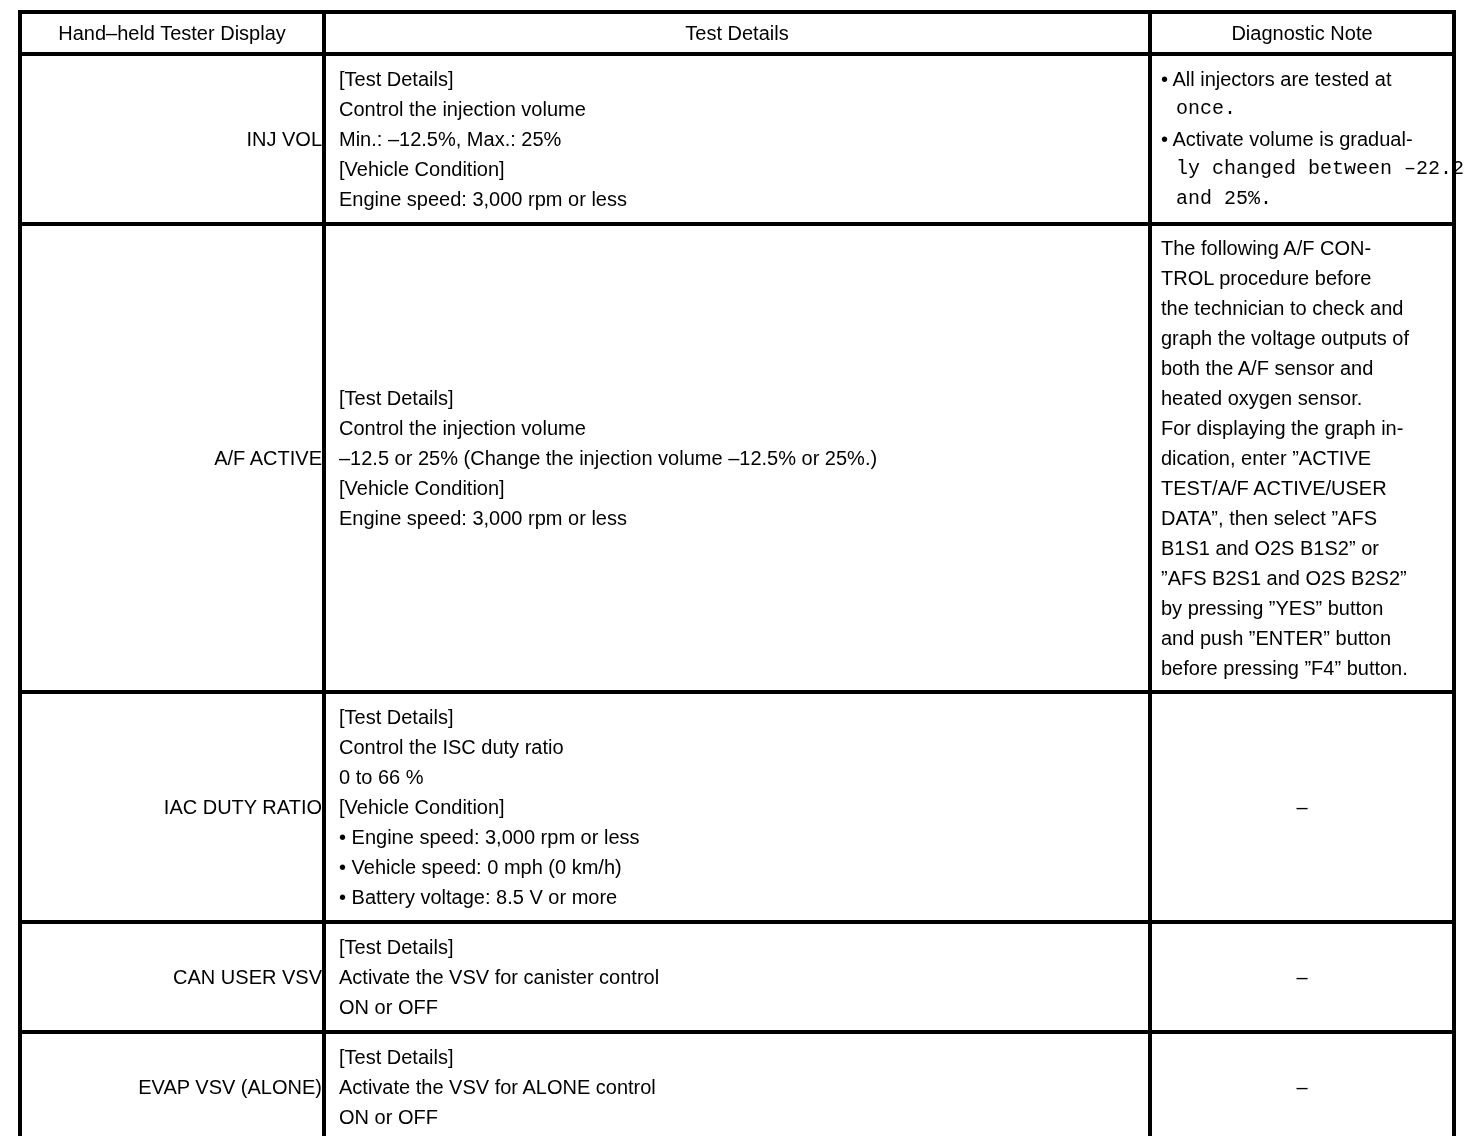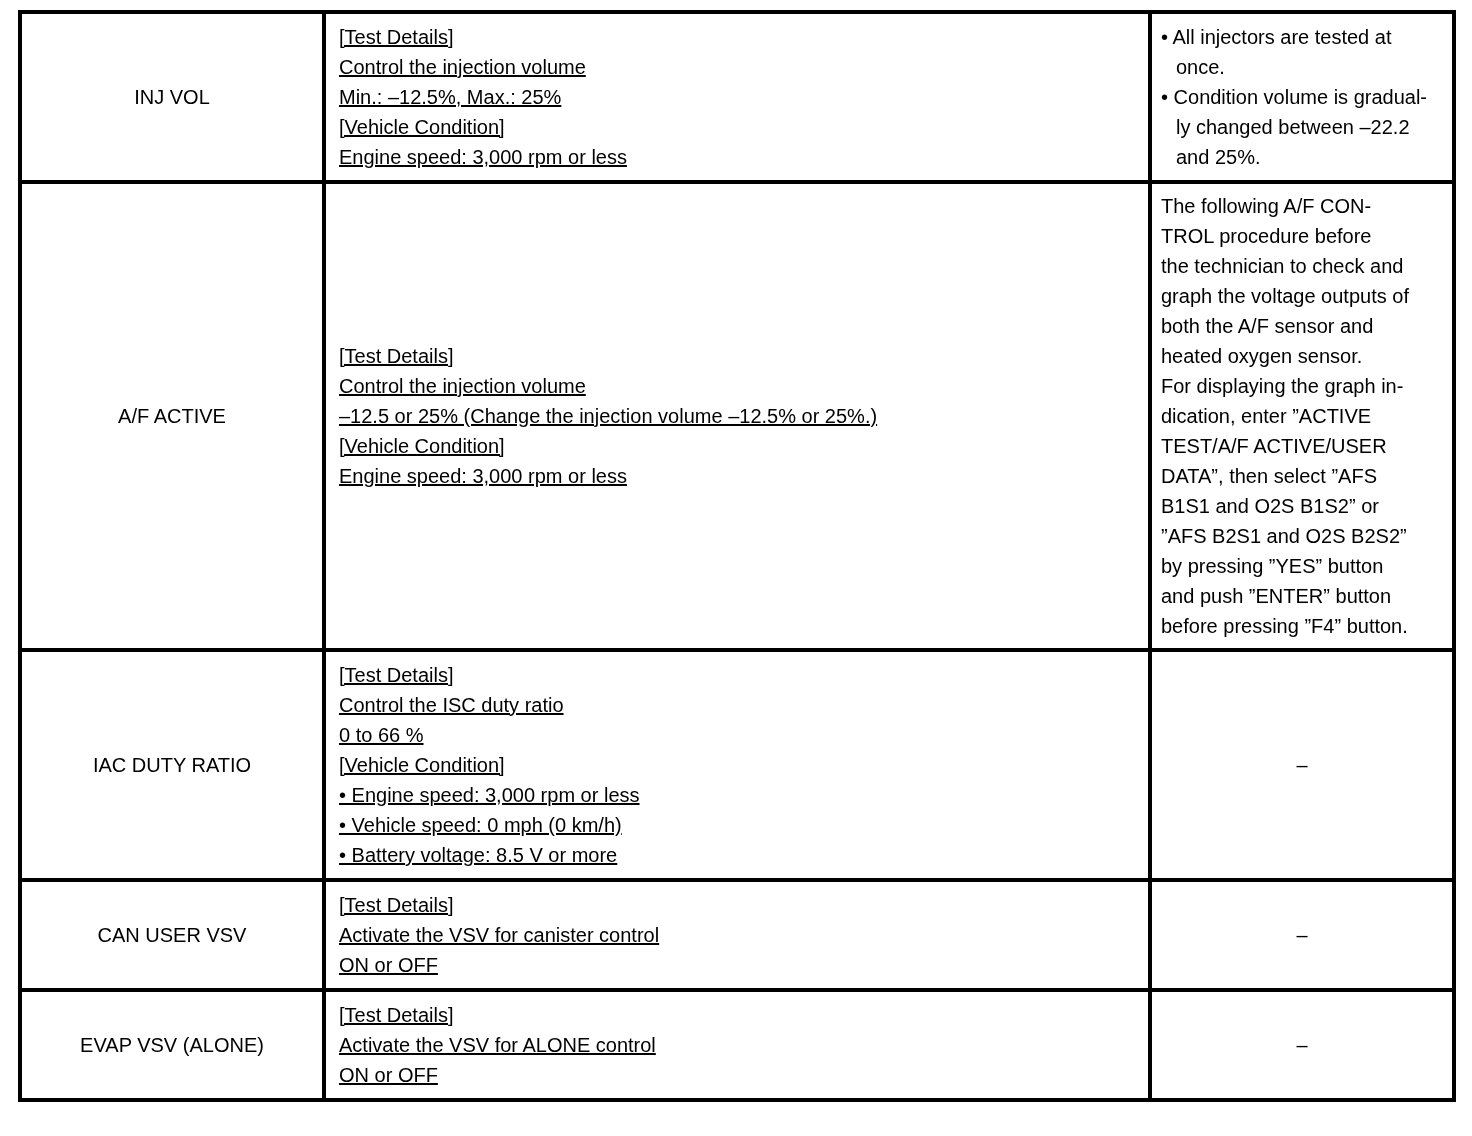--- a/index.html
+++ b/index.html
@@ -27,70 +27,74 @@
     font-weight:normal;
     text-align:center;
     vertical-align:middle;
     height:42px;
   }
   col.c1 { width:304px; }
   col.c2 { width:826px; }
   col.c3 { width:304px; }
 
   td.display-cell {
-    text-align:center;
+    text-align:right;
     vertical-align:middle;
   }
   td.details-cell {
     vertical-align:middle;
     padding:8px 10px 8px 13px;
-    text-decoration:underline;
   }
   td.note-cell {
     vertical-align:middle;
     padding:6px 4px 6px 9px;
   }
   td.note-dash {
     text-align:center;
     vertical-align:middle;
   }
   .line { white-space:nowrap; }
-  .line.cont { padding-left:15px; }
+  .line.cont { padding-left:15px;font-family:Liberation Mono, monospace; }
 
   tr.r1 td { height:168px; }
   tr.r2 td { height:468px; }
   tr.r3 td { height:228px; }
   tr.r4 td { height:104px; }
   tr.r5 td { height:102px; }
 </style>
 </head>
 <body>
 
 <table class="doc-table">
   <colgroup>
       <col class="c1">
       <col class="c2">
       <col class="c3">
     </colgroup>
 
   <tbody>
+      <tr>
+    <th>Hand–held Tester Display</th>
+    <th>Test Details</th>
+    <th>Diagnostic Note</th>
+  </tr>
 
   <tr class="r1">
     <td class="display-cell">INJ VOL</td>
     <td class="details-cell">
       <div class="line">[Test Details]</div>
       <div class="line">Control the injection volume</div>
       <div class="line">Min.: –12.5%, Max.: 25%</div>
       <div class="line">[Vehicle Condition]</div>
       <div class="line">Engine speed: 3,000 rpm or less</div>
     </td>
     <td class="note-cell">
       <div class="line">• All injectors are tested at</div>
       <div class="line cont">once.</div>
-      <div class="line">• Condition volume is gradual-</div>
+      <div class="line">• Activate volume is gradual-</div>
       <div class="line cont">ly changed between –22.2</div>
       <div class="line cont">and 25%.</div>
     </td>
   </tr>
 
   <tr class="r2">
     <td class="display-cell">A/F ACTIVE</td>
     <td class="details-cell">
       <div class="line">[Test Details]</div>
       <div class="line">Control the injection volume</div>

